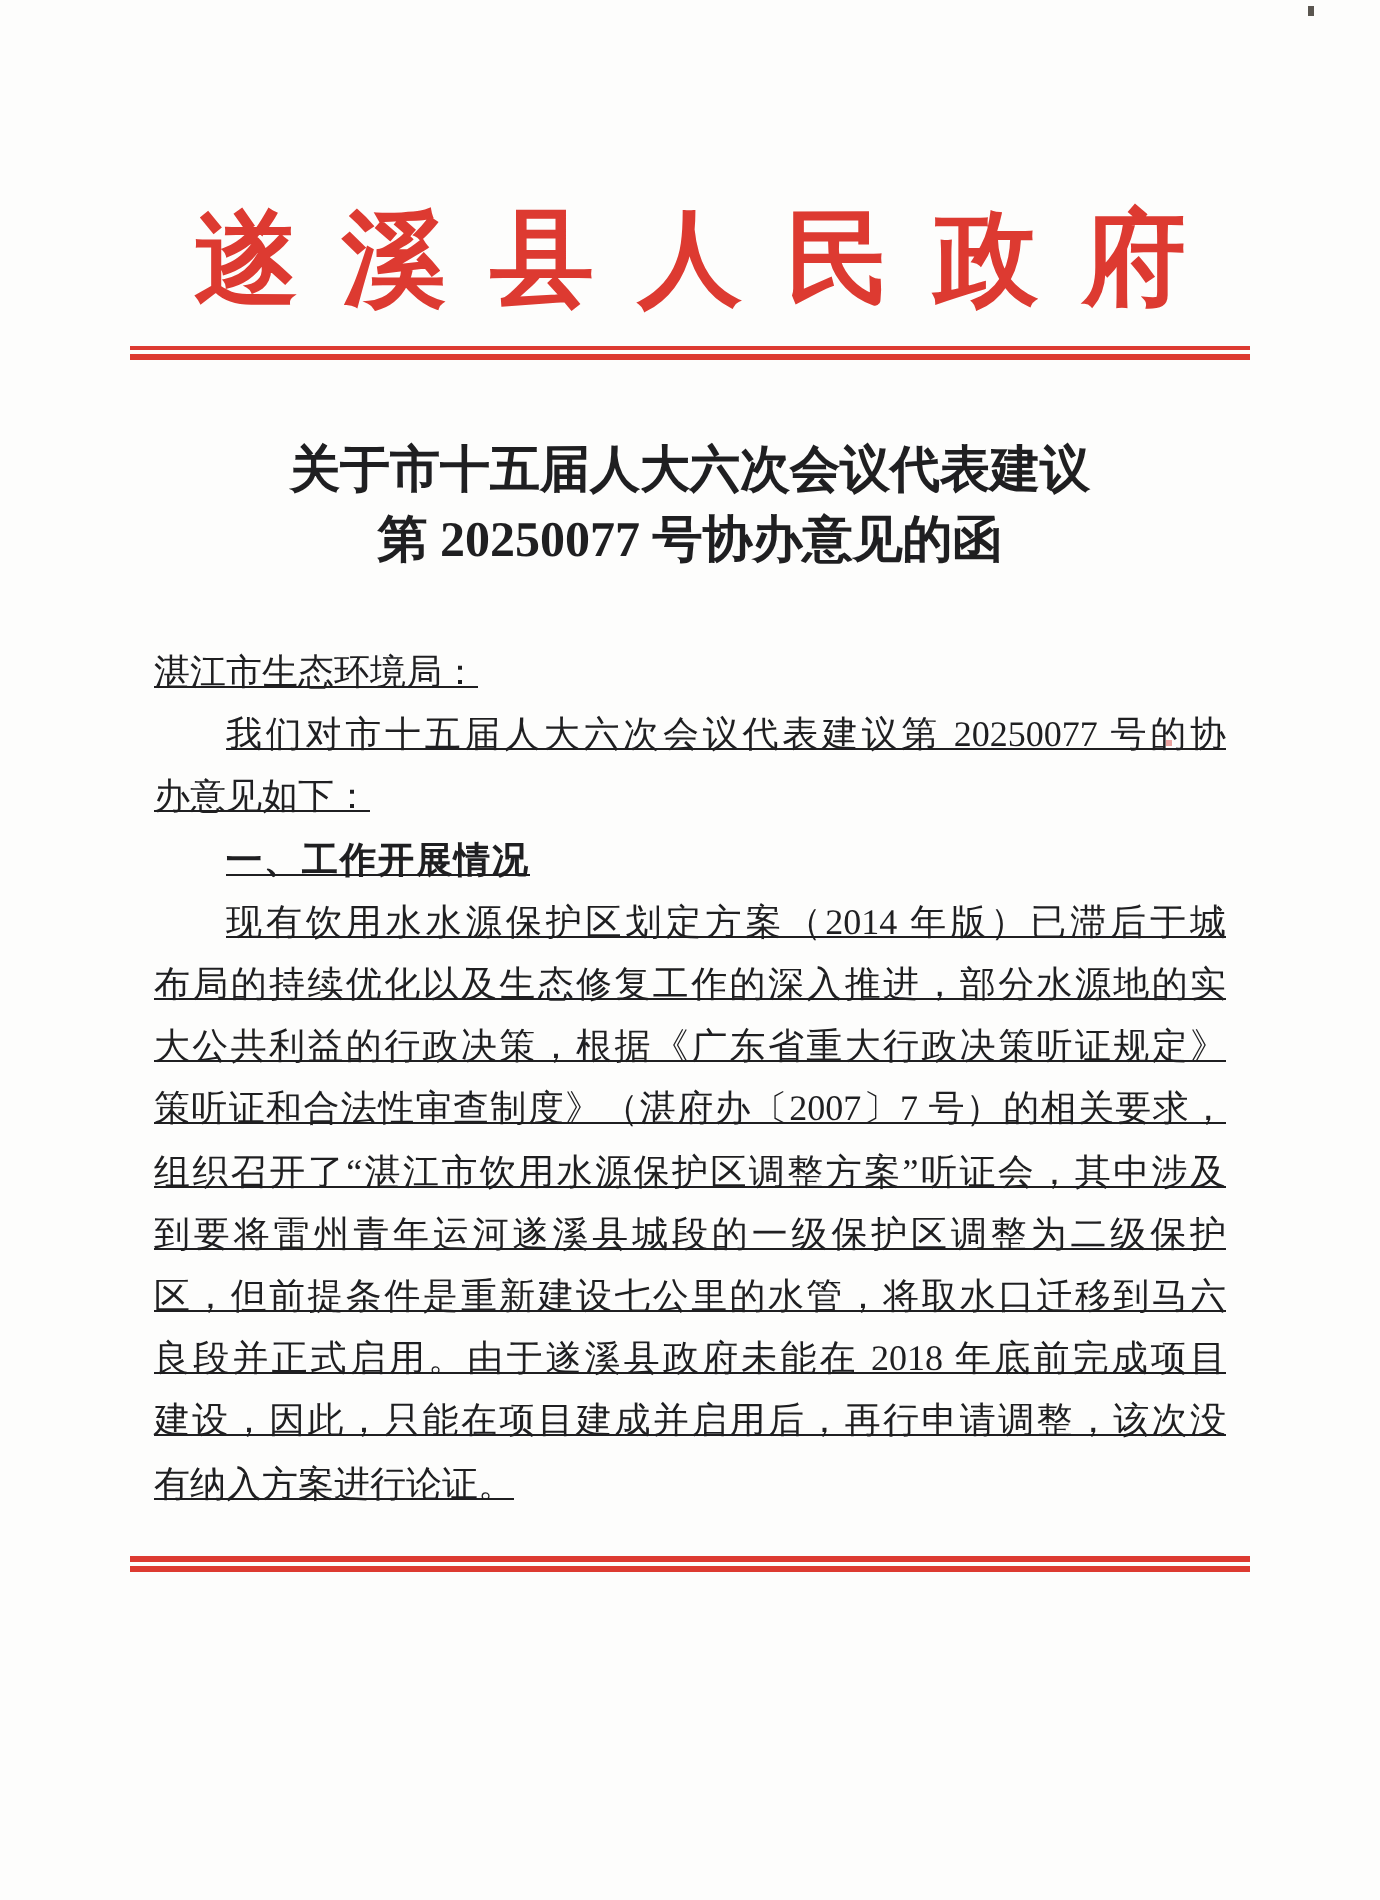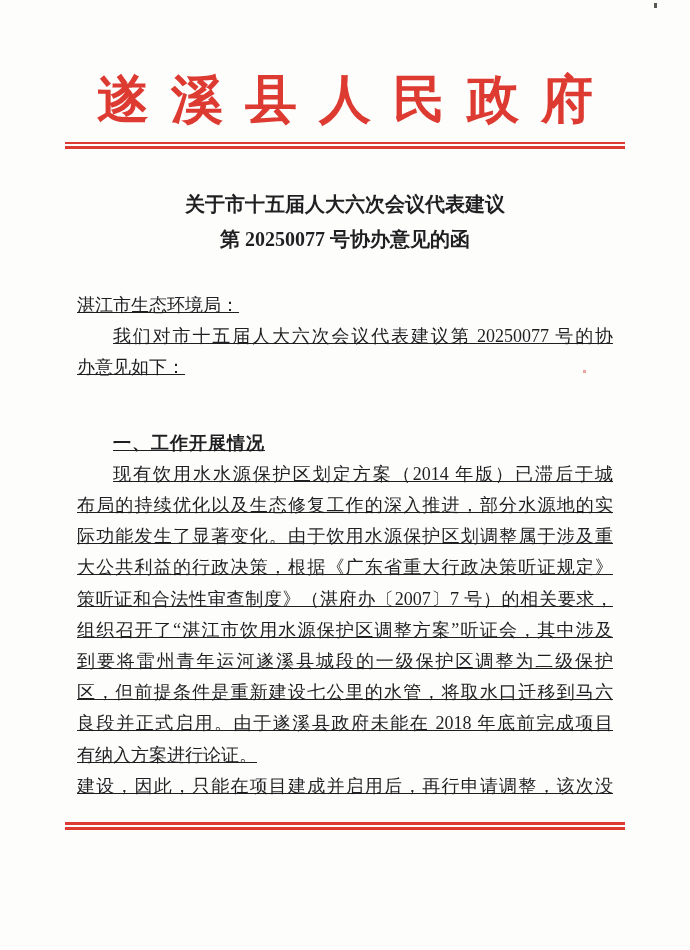--- a/index.html
+++ b/index.html
@@ -10,21 +10,21 @@
   html, body { background: #ffffff; }
   .page {
     position: relative;
     width: 690px;
     height: 950px;
     margin: 0 auto;
     background: #fdfdfc;
     overflow: hidden;
     font-family: "Liberation Serif", "DejaVu Serif", serif;
     color: var(--ink);
-    padding-top: 70px;
+    padding-top: 101px;
   }
   
   .org-name {
     text-align: center;
     font-size: 52px;
     line-height: 60px;
     font-weight: bold;
     color: var(--red);
     letter-spacing: 22px;
     padding-left: 22px;      
@@ -38,21 +38,21 @@
   .rule .rl { background: var(--red); }
   .rule .rl.a { height: 2px; margin-bottom: 2px; }
   .rule .rl.b { height: 3px; }
   .rule.bottom { margin-top: 20px; }
   .rule.bottom .rl.t { height: 3px; margin-bottom: 2px; }
   
   .doc-title {
     margin-top: 38px;
     text-align: center;
     font-weight: bold;
-    font-size: 20px;
+    font-size: 25px;
     line-height: 35px;
     color: var(--ink);
     font-family: "Liberation Serif", "DejaVu Serif", serif;
   }
   
   .body-text {
     width: 536px;
     margin: 33px auto 0 auto;
     font-size: 18px;
     line-height: 31.2px;
@@ -67,21 +67,20 @@
     white-space: normal;
     text-align: justify;
     text-align-last: justify;
     text-justify: inter-character;
   }
   .body-text .line.ind { text-indent: 2em; }
   .body-text .line.heading {
     font-family: "Liberation Sans", "DejaVu Sans", sans-serif;
     font-weight: bold;
     letter-spacing: 1px;
-    margin-top: 44px;
   }
   
   .speck {
     position: absolute;
     background: #5a5650;
   }
   .speck.s1 { left: 654px; top: 3px; width: 3px; height: 5px; }
   .speck.s2 { left: 583px; top: 370px; width: 3px; height: 3px; background: #eba3a0; }
 </style>
 </head>
@@ -102,29 +101,28 @@
     <div class="t-line">第 20250077 号协办意见的函</div>
   </div>
 
   <div class="body-text" id="body-lines">
       <div class="line">湛江市生态环境局：</div>
       <div class="line just ind">我们对市十五届人大六次会议代表建议第 20250077 号的协</div>
       <div class="line">办意见如下：</div>
       <div class="line ind heading">一、工作开展情况</div>
       <div class="line just ind">现有饮用水水源保护区划定方案（2014 年版）已滞后于城</div>
       <div class="line just">布局的持续优化以及生态修复工作的深入推进，部分水源地的实</div>
-      <div class="line just">际功能发生了显著变化。由于饮用水源保护区划调整属于涉及重</div>
       <div class="line just">大公共利益的行政决策，根据《广东省重大行政决策听证规定》</div>
       <div class="line just">策听证和合法性审查制度》（湛府办〔2007〕7 号）的相关要求，</div>
       <div class="line just">组织召开了“湛江市饮用水源保护区调整方案”听证会，其中涉及</div>
       <div class="line just">到要将雷州青年运河遂溪县城段的一级保护区调整为二级保护</div>
       <div class="line just">区，但前提条件是重新建设七公里的水管，将取水口迁移到马六</div>
       <div class="line just">良段并正式启用。由于遂溪县政府未能在 2018 年底前完成项目</div>
+      <div class="line just">建设，因此，只能在项目建成并启用后，再行申请调整，该次没</div>
       <div class="line">有纳入方案进行论证。</div>
-      <div class="line just">建设，因此，只能在项目建成并启用后，再行申请调整，该次没</div>
     </div>
 
   <div class="rule bottom">
     <div class="rl t"></div>
     <div class="rl b"></div>
   </div>
 
   <div class="speck s1"></div>
   <div class="speck s2"></div>
 

